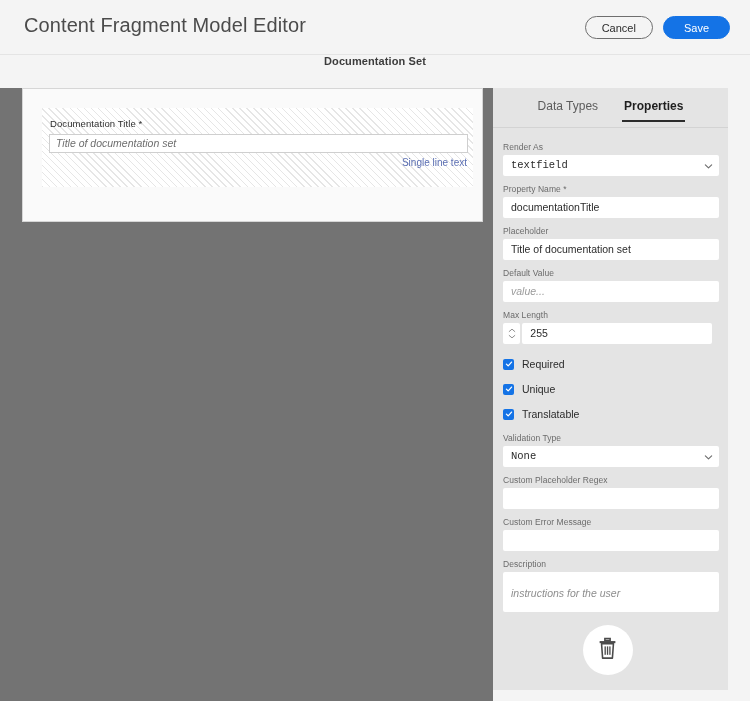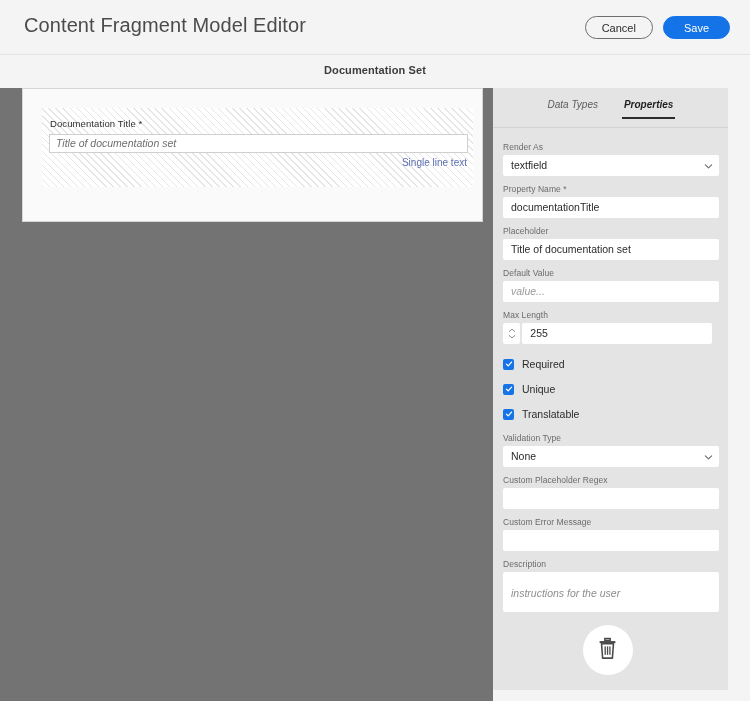--- a/index.html
+++ b/index.html
@@ -41,21 +41,21 @@
     background: #1473e6; color: #ffffff; border: 1.3px solid #1473e6;
     padding: 0 20px;
   }
 
   
   .subtitle-bar {
     position: absolute; left: 0; top: 55px; width: 750px; height: 33px;
     background: #f4f4f4;
   }
   .subtitle-text {
-    position: absolute; left: 0; right: 0; top: 9px;
+    position: absolute; left: 0; right: 0; top: 0;
     text-align: center; font-size: 11px; color: #3c3c3c; font-weight: 600;
     letter-spacing: .1px;
   }
 
   
   .canvas {
     position: absolute; left: 0; top: 88px;
     width: 493px; height: 613px;
     background: #737373;
   }
@@ -100,22 +100,22 @@
     width: 235px; height: 602px;
     background: #e4e4e4;
   }
   .tabs {
     position: absolute; left: 0; top: 0; width: 235px; height: 40px;
     display: flex; justify-content: center; align-items: flex-start;
     gap: 26px; padding-top: 11px;
     border-bottom: 1px solid #d3d3d3;
   }
   .tab {
-    font-size: 10px; color: #5c5c5c; cursor: pointer;
-    padding-bottom: 9px; position: relative; font-style: italic;
+    font-size: 12px; color: #5c5c5c; cursor: pointer;
+    padding-bottom: 9px; position: relative;
   }
   .tab.active { color: #1f1f1f; font-weight: 600; }
   .tab.active::after {
     content: ""; position: absolute; left: -2px; right: -2px; bottom: 0;
     height: 2px; background: #2c2c2c;
   }
 
   .fields {
     position: absolute; left: 0; top: 41px; right: 0; bottom: 0;
     padding: 11px 16px 0 10px;
@@ -128,21 +128,21 @@
   .control {
     width: 216px; height: 21px;
     background: #ffffff; border: none; border-radius: 2px;
     font-size: 10.5px; color: #2b2b2b;
     padding: 0 8px; line-height: 21px;
     font-family: "Liberation Sans", sans-serif;
     display: flex; align-items: center;
   }
   .control.placeholder { color: #9b9b9b; font-style: italic; }
   .select {
-    position: relative; cursor: pointer; padding-right: 22px;
+    position: relative; cursor: pointer; padding-right: 22px; font-family: Liberation Mono, monospace;
   }
   .chev {
     position: absolute; right: 8px; top: 50%;
     width: 7px; height: 7px; margin-top: -4px;
   }
   .chev svg { display: block; }
 
   .stepper-row { display: flex; align-items: stretch; gap: 2px; }
   .stepper {
     width: 18px; height: 21px; background: #ffffff; border-radius: 2px;

